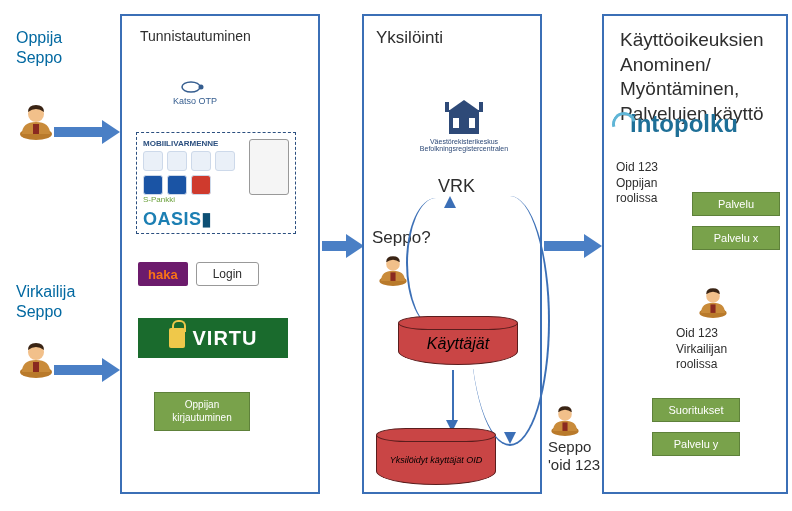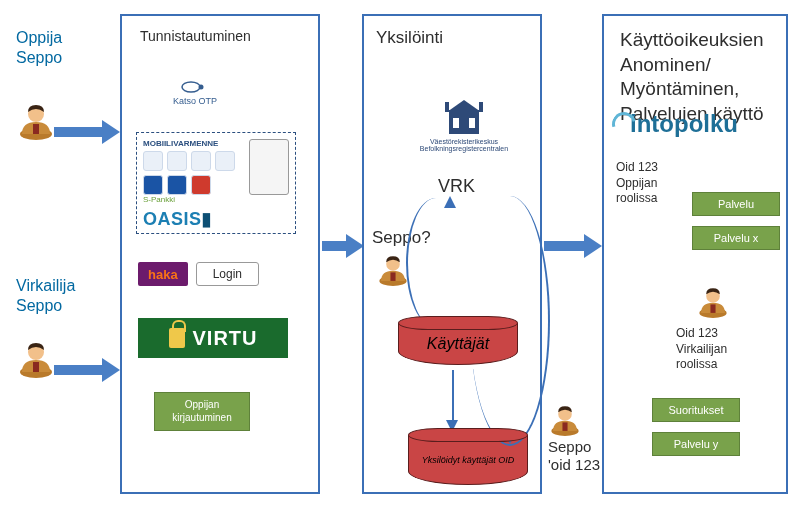--- a/index.html
+++ b/index.html
@@ -127,21 +127,21 @@
     position: relative; z-index: 2;
   }
   .db .body {
     margin-top: -7px; height: 42px;
     background: #c94545; border: 1px solid #5a1d1d; border-top: none;
     border-radius: 0 0 60px 60px / 0 0 14px 14px;
     display: flex; align-items: center; justify-content: center;
     color: #000; font-style: italic; font-size: 16px; padding: 0 6px;
   }
   .db1 { top: 316px; left: 398px; }
-  .db2 { top: 428px; left: 408px; }
+  .db2 { top: 428px; left: 376px; }
   .db2 .body { height: 50px; font-size: 9px; }
 
   .seppo-id { position: absolute; top: 438px; left: 548px; font-size: 15px; line-height: 1.2; }
 
   
   .curve {
     position: absolute; border: 2px solid #3b6fb6; border-radius: 50%;
     background: transparent;
   }
   .arrowhead {
@@ -206,21 +206,21 @@
 <div class="actor-label" style="top:28px;left:16px">
   <span>Oppija</span><br>
   <span>Seppo</span>
 </div>
 <div class="person" style="top:100px;left:16px">
   <svg>
       <use href="#personSym"></use>
     </svg>
 </div>
 
-<div class="actor-label" style="top:276px;left:16px">
+<div class="actor-label" style="top:282px;left:16px">
   <span>Virkailija</span><br>
   <span>Seppo</span>
 </div>
 <div class="person" style="top:338px;left:16px">
   <svg>
       <use href="#personSym"></use>
     </svg>
 </div>
 
 <div class="h-arrow" style="top:132px;left:54px;width:66px">

